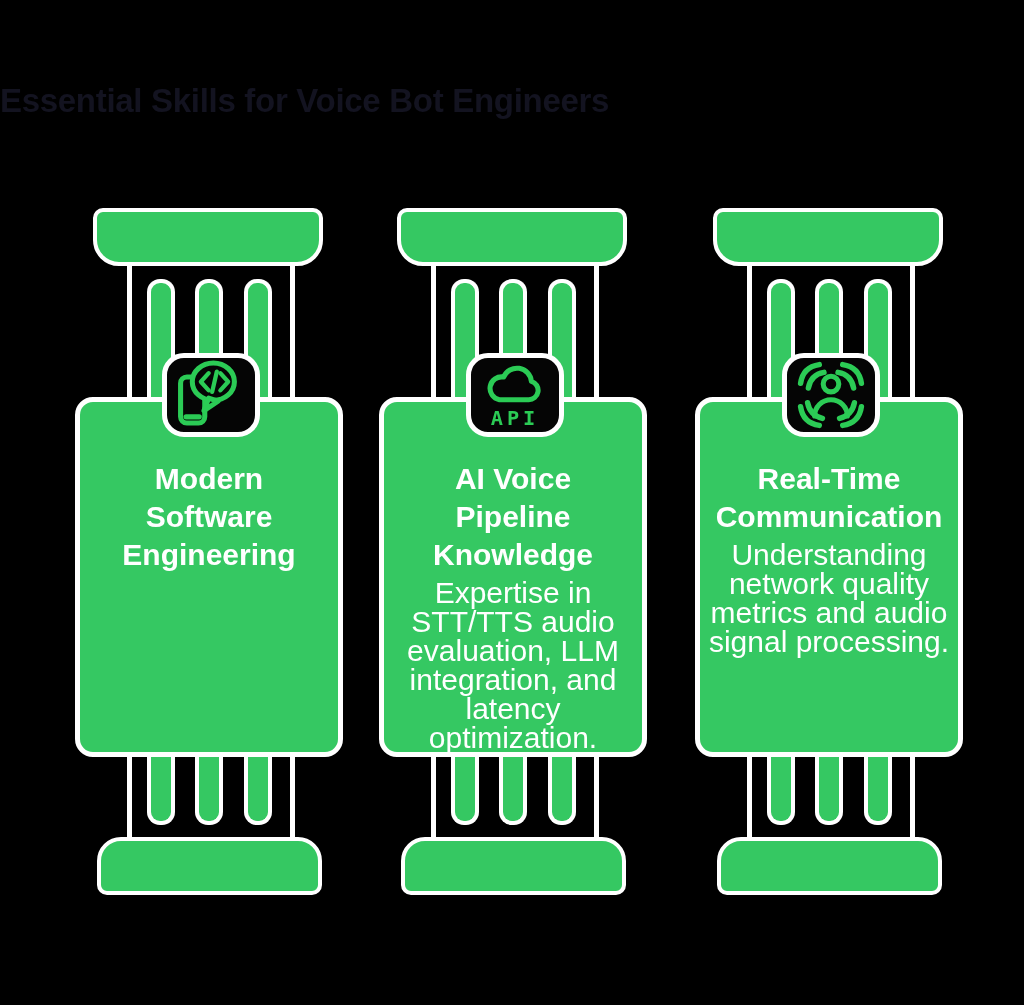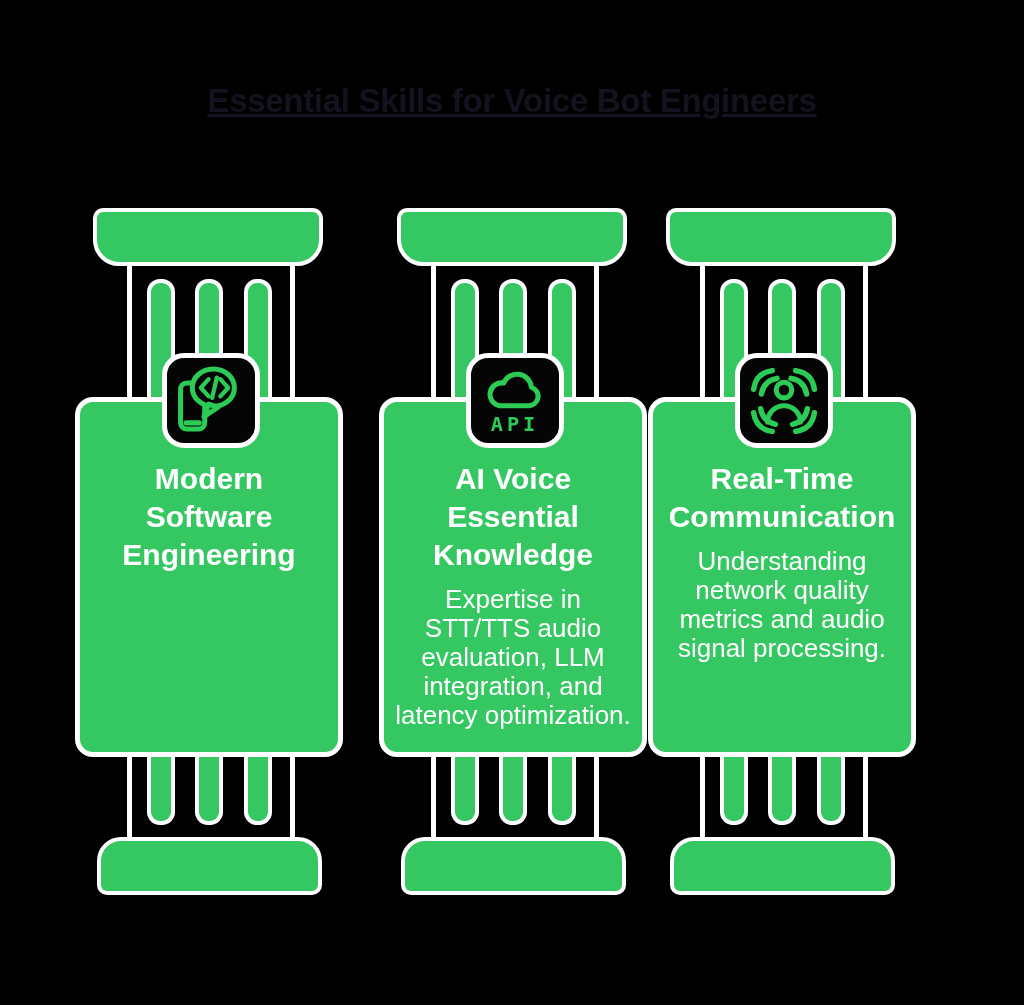--- a/index.html
+++ b/index.html
@@ -15,36 +15,35 @@
   html,body{width:1024px;height:1005px;}
   body{
     background:var(--bg);
     font-family:"Liberation Sans", sans-serif;
     position:relative;
     overflow:hidden;
   }
   .page-title{
     position:absolute;
     top:82px;left:0;right:0;
-    text-align:center;
+    text-align:left;
     font-size:33px;
     font-weight:bold;
     letter-spacing:-0.3px;
     color:var(--title-color);
-    text-decoration:underline;
   }
   .pillar{
     position:absolute;
     top:208px;
     width:268px;
     height:687px;
   }
   .pillar-1{left:75px;}
   .pillar-2{left:379px;}
-  .pillar-3{left:648px;}
+  .pillar-3{left:695px;}
 
   .capital{
     position:absolute;
     left:18px;top:0;
     width:230px;height:58px;
     background:var(--green);
     border:4px solid var(--outline);
     border-radius:10px 10px 26px 26px;
     z-index:2;
   }
@@ -84,29 +83,29 @@
     text-align:center;
   }
   .card-title{
     margin-top:58px;
     font-size:30px;
     font-weight:bold;
     line-height:38px;
     white-space:pre-line;
   }
   .card-desc{
-    margin-top:11px;
-    font-size:26px;
+    margin-top:4px;
+    font-size:30px;
     line-height:29px;
     white-space:pre-line;
   }
   .icon-box{
     position:absolute;
     left:87px;top:145px;
-    width:98px;height:95px;
+    width:98px;height:84px;
     background:var(--box-bg);
     border:5px solid var(--outline);
     border-radius:22px;
     z-index:3;
     display:flex;
     align-items:center;
     justify-content:center;
   }
   .icon-box svg{display:block;}
   .base{
@@ -191,21 +190,21 @@
 
 <div class="pillar pillar-2">
   <div class="capital"></div>
   <div class="hairline hl-tl"></div>
   <div class="hairline hl-tr"></div>
   <div class="bar bar-t bar-1"></div>
   <div class="bar bar-t bar-2"></div>
   <div class="bar bar-t bar-3"></div>
   <div class="card">
     <div class="card-title">AI Voice
-Essential
+Pipeline
 Knowledge</div>
     <div class="card-desc">Expertise in
 STT/TTS audio
 evaluation, LLM
 integration, and
 latency optimization.</div>
   </div>
   <div class="icon-box">
     <svg width="78" height="78" viewBox="0 0 100 100">
       <path class="ic-stroke" d="M30 56 L67 56 A 12 12 0 0 0 71 32.5 A 18.5 18.5 0 0 0 35.5 27 A 14.5 14.5 0 0 0 30 56 Z"></path>

